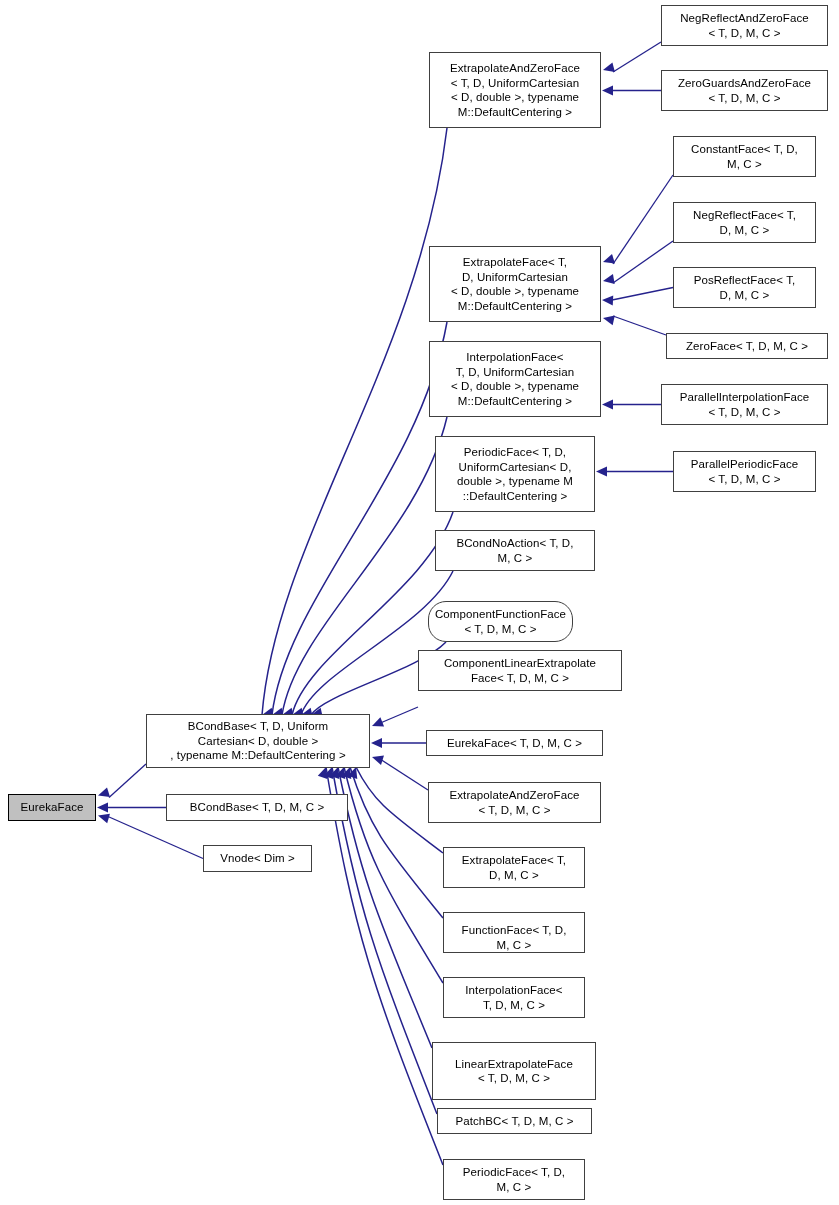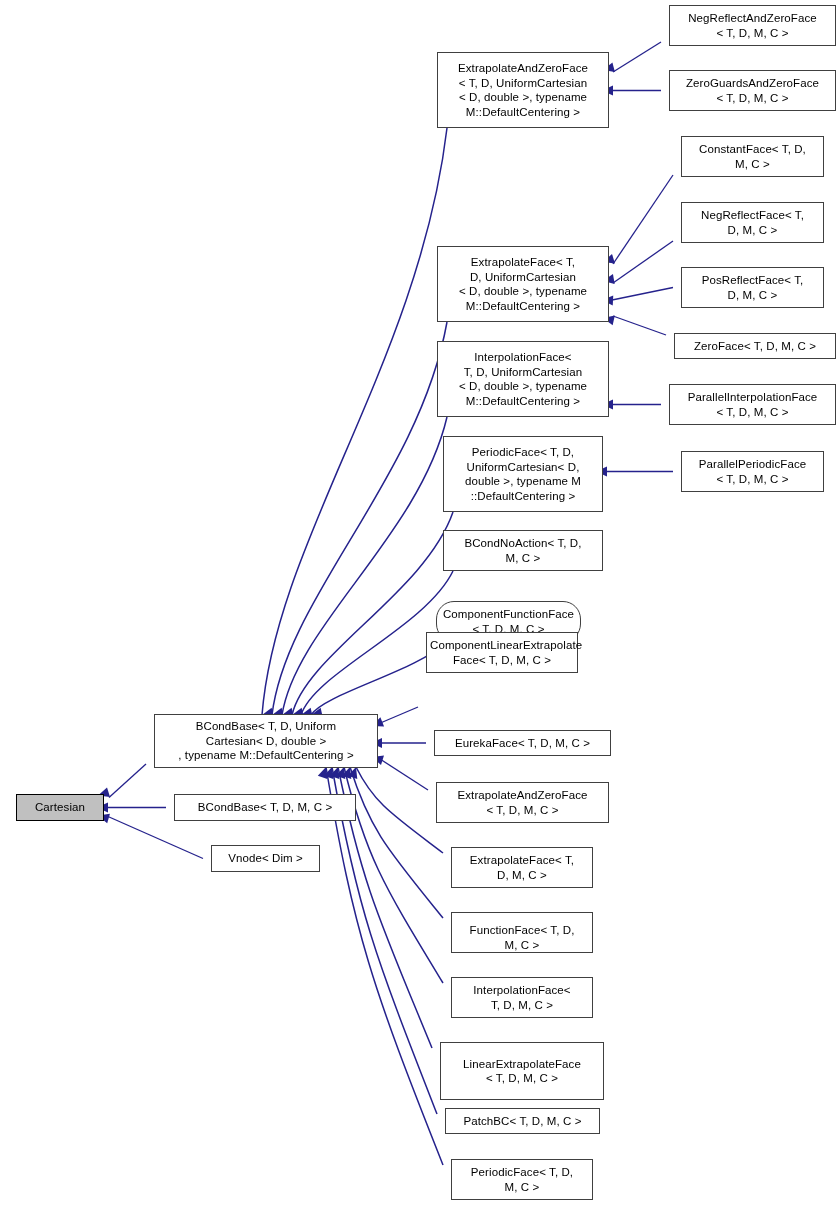--- a/index.html
+++ b/index.html
@@ -31,21 +31,20 @@
     color: #000000;
     display: flex;
     align-items: center;
     justify-content: center;
     text-align: center;
     font-size: 11.5px;
     line-height: 14.5px;
     white-space: pre-line;
     letter-spacing: 0.1px;
     z-index: 2;
-    margin-left: 8px;
   }
   .node.root-node {
     background: #c0c0c0;
     border: 1px solid #000000;
   }
   .node .node-label {
     display: block;
     width: 100%;
     padding: 0 3px;
     box-sizing: border-box;
@@ -104,21 +103,21 @@
       <line x1="673" y1="287.5" x2="612" y2="300" stroke="#25228c" stroke-width="1.3"></line>
       <polygon points="602,300 612.7363570179912,305.5435221639523 613.236148710698,295.5560195600026" fill="#25228c"></polygon>
       <line x1="666" y1="335" x2="613" y2="316" stroke="#25228c" stroke-width="1.3"></line>
       <polygon points="603,318 612.6437238272323,325.2800131005426 614.8260200580411,315.52103860723656" fill="#25228c"></polygon>
       <line x1="661" y1="404.5" x2="612" y2="404.5" stroke="#25228c" stroke-width="1.3"></line>
       <polygon points="602,404.5 613,409.5 613,399.5" fill="#25228c"></polygon>
       <line x1="673" y1="471.5" x2="606" y2="471.5" stroke="#25228c" stroke-width="1.3"></line>
       <polygon points="596,471.5 607,476.5 607,466.5" fill="#25228c"></polygon>
     </svg>
   <div id="node-layer">
-      <div class="node root-node" style="left: 8px; top: 794px; width: 88px; height: 27px;"><span class="node-label">Cartesian</span></div>
+      <div class="node root-node" style="left: 8px; top: 794px; width: 88px; height: 27px;"><span class="node-label">EurekaFace</span></div>
       <div class="node" style="left: 166px; top: 794px; width: 182px; height: 27px;"><span class="node-label">BCondBase&lt; T, D, M, C &gt;</span></div>
       <div class="node" style="left: 203px; top: 845px; width: 109px; height: 27px;"><span class="node-label">Vnode&lt; Dim &gt;</span></div>
       <div class="node" style="left: 146px; top: 714px; width: 224px; height: 54px;"><span class="node-label">BCondBase&lt; T, D, Uniform
 Cartesian&lt; D, double &gt;
 , typename M::DefaultCentering &gt;</span></div>
       <div class="node" style="left: 429px; top: 52px; width: 172px; height: 76px;"><span class="node-label">ExtrapolateAndZeroFace
 &lt; T, D, UniformCartesian
 &lt; D, double &gt;, typename
 M::DefaultCentering &gt;</span></div>
       <div class="node" style="left: 429px; top: 246px; width: 172px; height: 76px;"><span class="node-label">ExtrapolateFace&lt; T,
@@ -130,21 +129,21 @@
 &lt; D, double &gt;, typename
 M::DefaultCentering &gt;</span></div>
       <div class="node" style="left: 435px; top: 436px; width: 160px; height: 76px;"><span class="node-label">PeriodicFace&lt; T, D,
 UniformCartesian&lt; D,
 double &gt;, typename M
 ::DefaultCentering &gt;</span></div>
       <div class="node" style="left: 435px; top: 530px; width: 160px; height: 41px;"><span class="node-label">BCondNoAction&lt; T, D,
 M, C &gt;</span></div>
       <div class="node" style="left: 428px; top: 601px; width: 145px; height: 41px; border-radius: 18px;"><span class="node-label">ComponentFunctionFace
 &lt; T, D, M, C &gt;</span></div>
-      <div class="node" style="left: 418px; top: 632px; width: 152px; height: 41px;"><span class="node-label">ComponentLinearExtrapolate
+      <div class="node" style="left: 418px; top: 650px; width: 204px; height: 41px;"><span class="node-label">ComponentLinearExtrapolate
 Face&lt; T, D, M, C &gt;</span></div>
       <div class="node" style="left: 426px; top: 730px; width: 177px; height: 26px;"><span class="node-label">EurekaFace&lt; T, D, M, C &gt;</span></div>
       <div class="node" style="left: 428px; top: 782px; width: 173px; height: 41px;"><span class="node-label">ExtrapolateAndZeroFace
 &lt; T, D, M, C &gt;</span></div>
       <div class="node" style="left: 443px; top: 847px; width: 142px; height: 41px;"><span class="node-label">ExtrapolateFace&lt; T,
 D, M, C &gt;</span></div>
       <div class="node" style="left: 443px; top: 912px; width: 142px; height: 41px; align-items: flex-end;"><span class="node-label">FunctionFace&lt; T, D,
 M, C &gt;</span></div>
       <div class="node" style="left: 443px; top: 977px; width: 142px; height: 41px;"><span class="node-label">InterpolationFace&lt;
 T, D, M, C &gt;</span></div>

